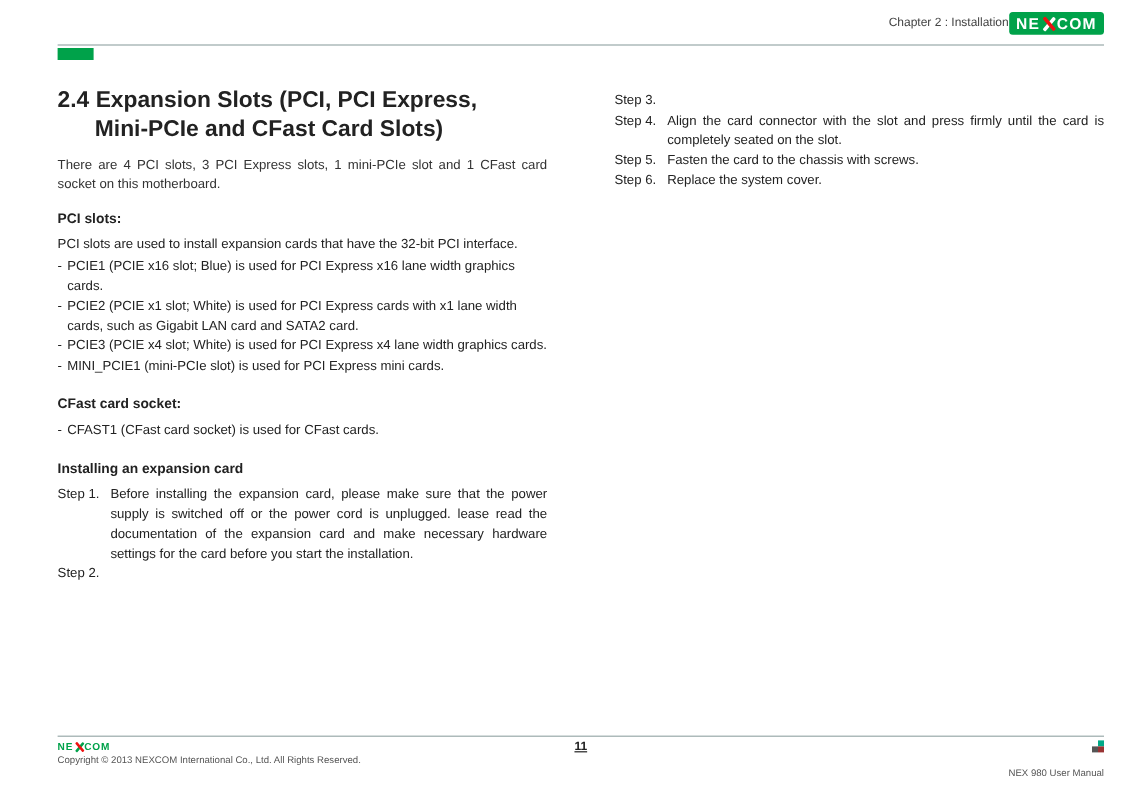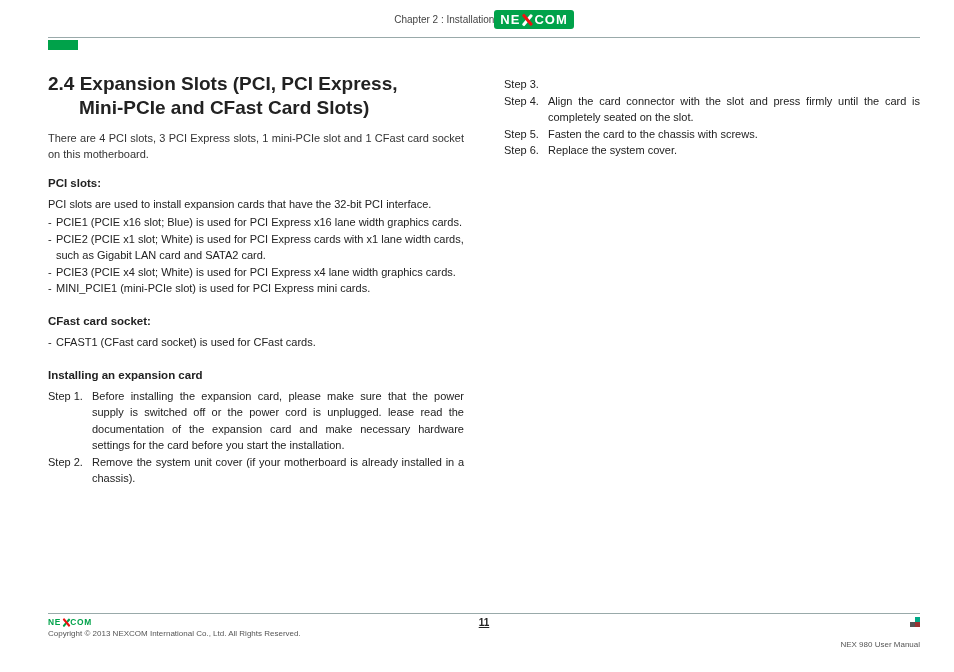--- a/index.html
+++ b/index.html
@@ -13,21 +13,21 @@
   }
   .page {
     position: absolute;
     top: 18px;
     left: 48px;
     right: 34px;
     bottom: 18px;
   }
   .header {
     display: flex;
-    justify-content: center;
+    justify-content: flex-end;
     align-items: center;
     height: 20px;
     border-bottom: 1px solid #9aa;
     padding-bottom: 16px;
   }
   .chapter {
     font-size: 10px;
     color: #444;
   }
   .tab {
@@ -75,21 +75,21 @@
   .logo-x::before { background: #fff; transform: rotate(40deg); }
   .logo-x::after  { background: #e11; transform: rotate(-40deg); }
 
   .content {
     position: absolute;
     top: 54px;
     left: 0;
     right: 0;
     bottom: 30px;
     display: flex;
-    gap: 40px;
+    gap: 56px;
   }
   .col {
     width: 50%;
     font-size: 11px;
     line-height: 1.5;
   }
   .col h1 {
     font-size: 19px;
     font-weight: 700;
     line-height: 1.25;
@@ -222,21 +222,20 @@
           <span class="btxt">CFAST1 (CFast card socket) is used for CFast cards.</span>
         </div>
 
       <p class="sub" style="margin-top:16px">Installing an expansion card</p>
       <div class="step">
         <span class="slabel">Step 1.</span>
         <span class="stxt">Before installing the expansion card, please make sure that the power supply is switched off or the power cord is unplugged. lease read the documentation of the expansion card and make necessary hardware settings for the card before you start the installation.</span>
       </div>
       <div class="step">
         <span class="slabel">Step 2.</span>
-        <span class="stxt">Remove the system unit cover (if your motherboard is already installed in a chassis).</span>
       </div>
     </div>
 
     <div class="col col-right" style="padding-top:4px">
       <div class="step">
         <span class="slabel">Step 3.</span>
       </div>
       <div class="step">
         <span class="slabel">Step 4.</span>
         <span class="stxt">Align the card connector with the slot and press firmly until the card is completely seated on the slot.</span>

